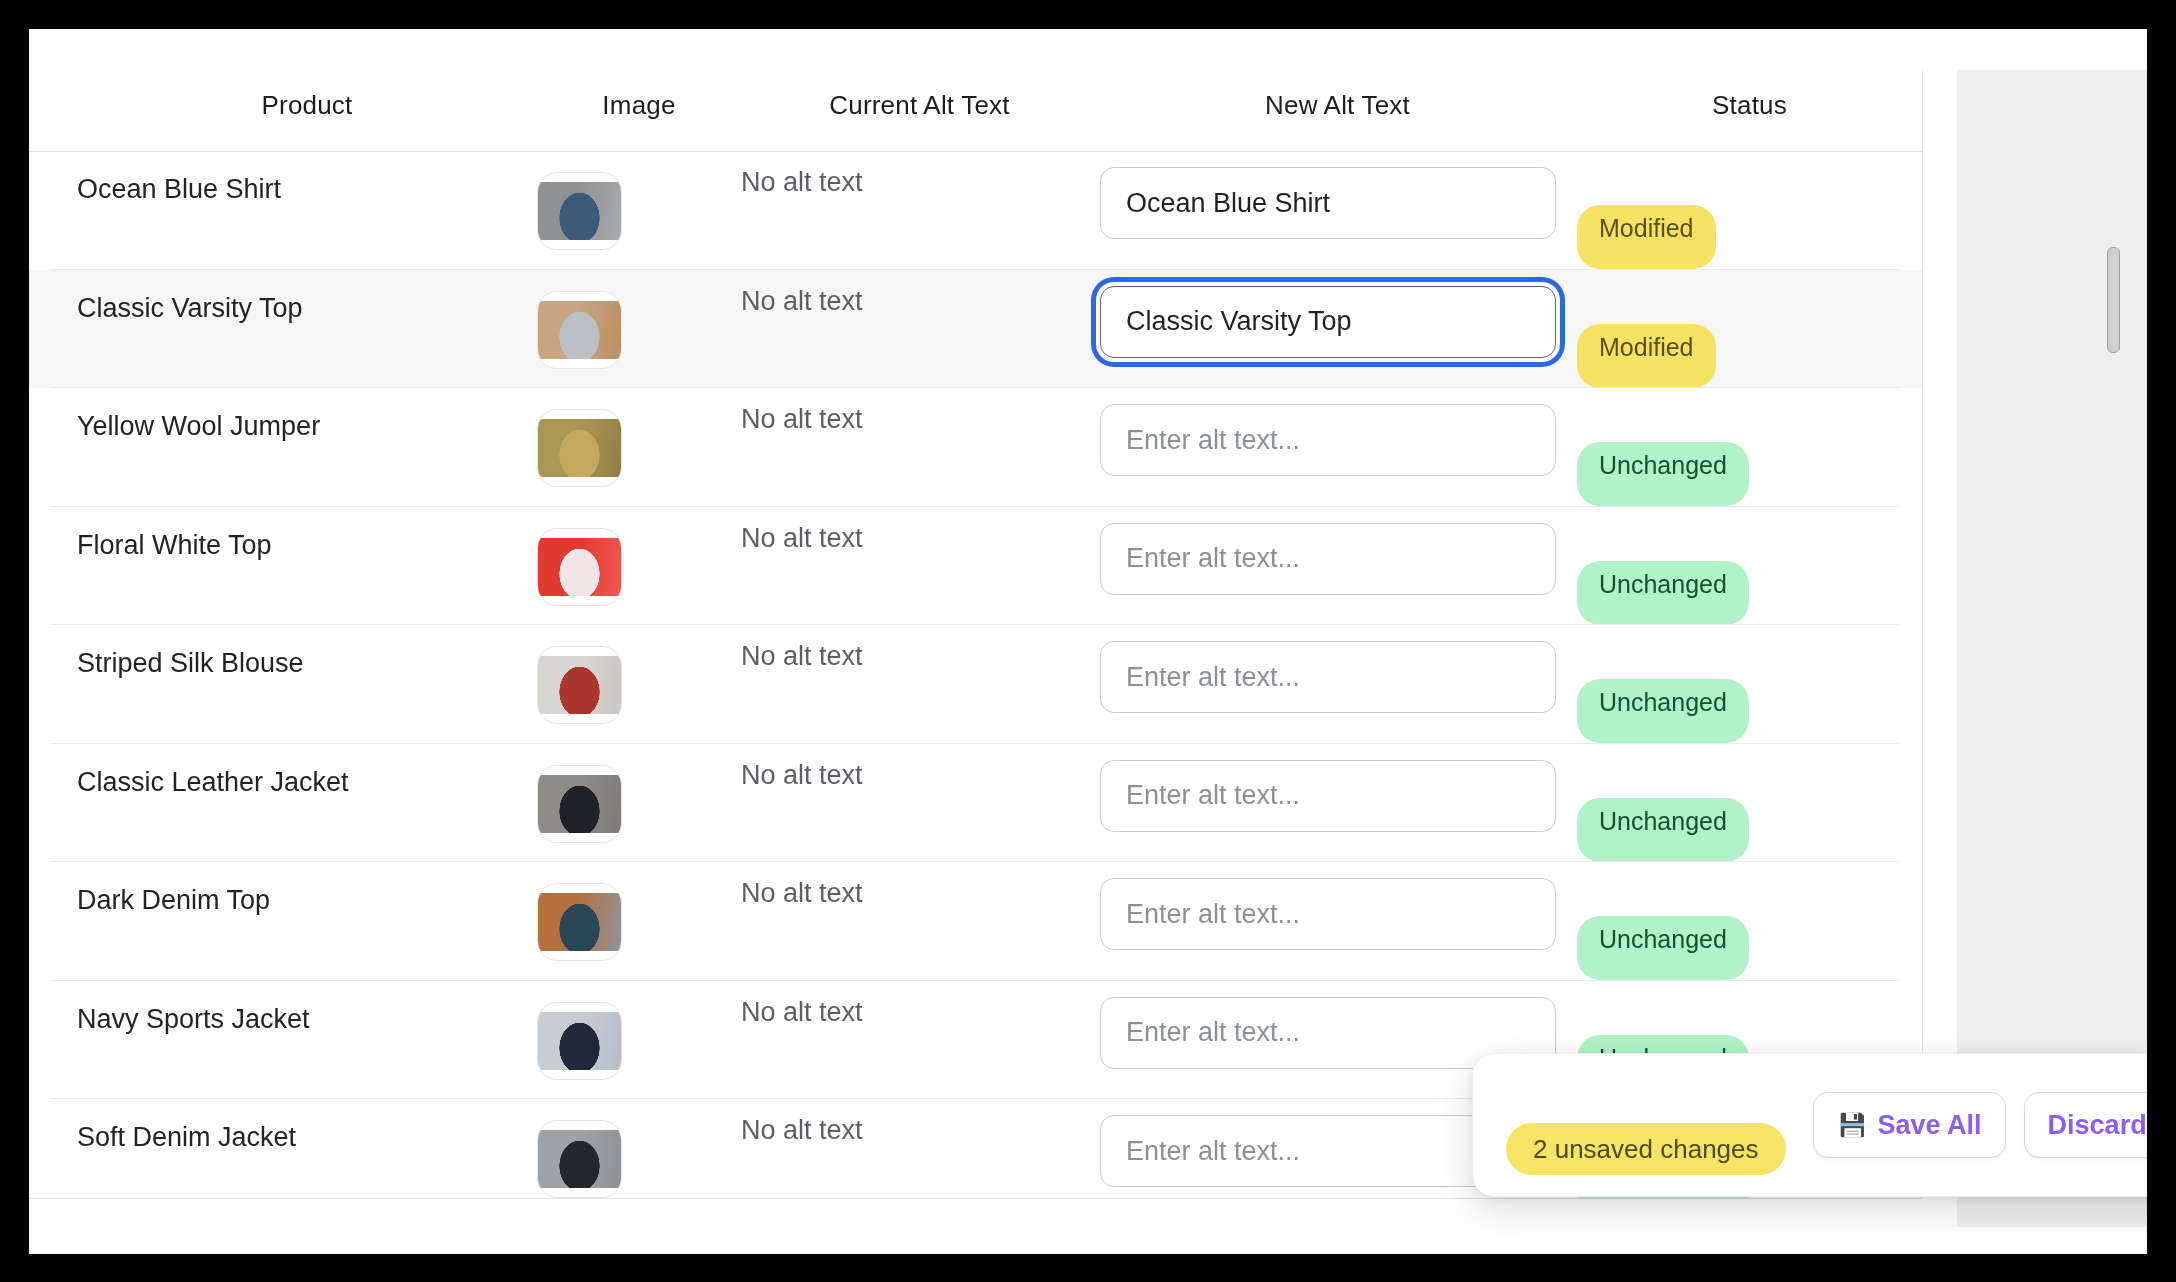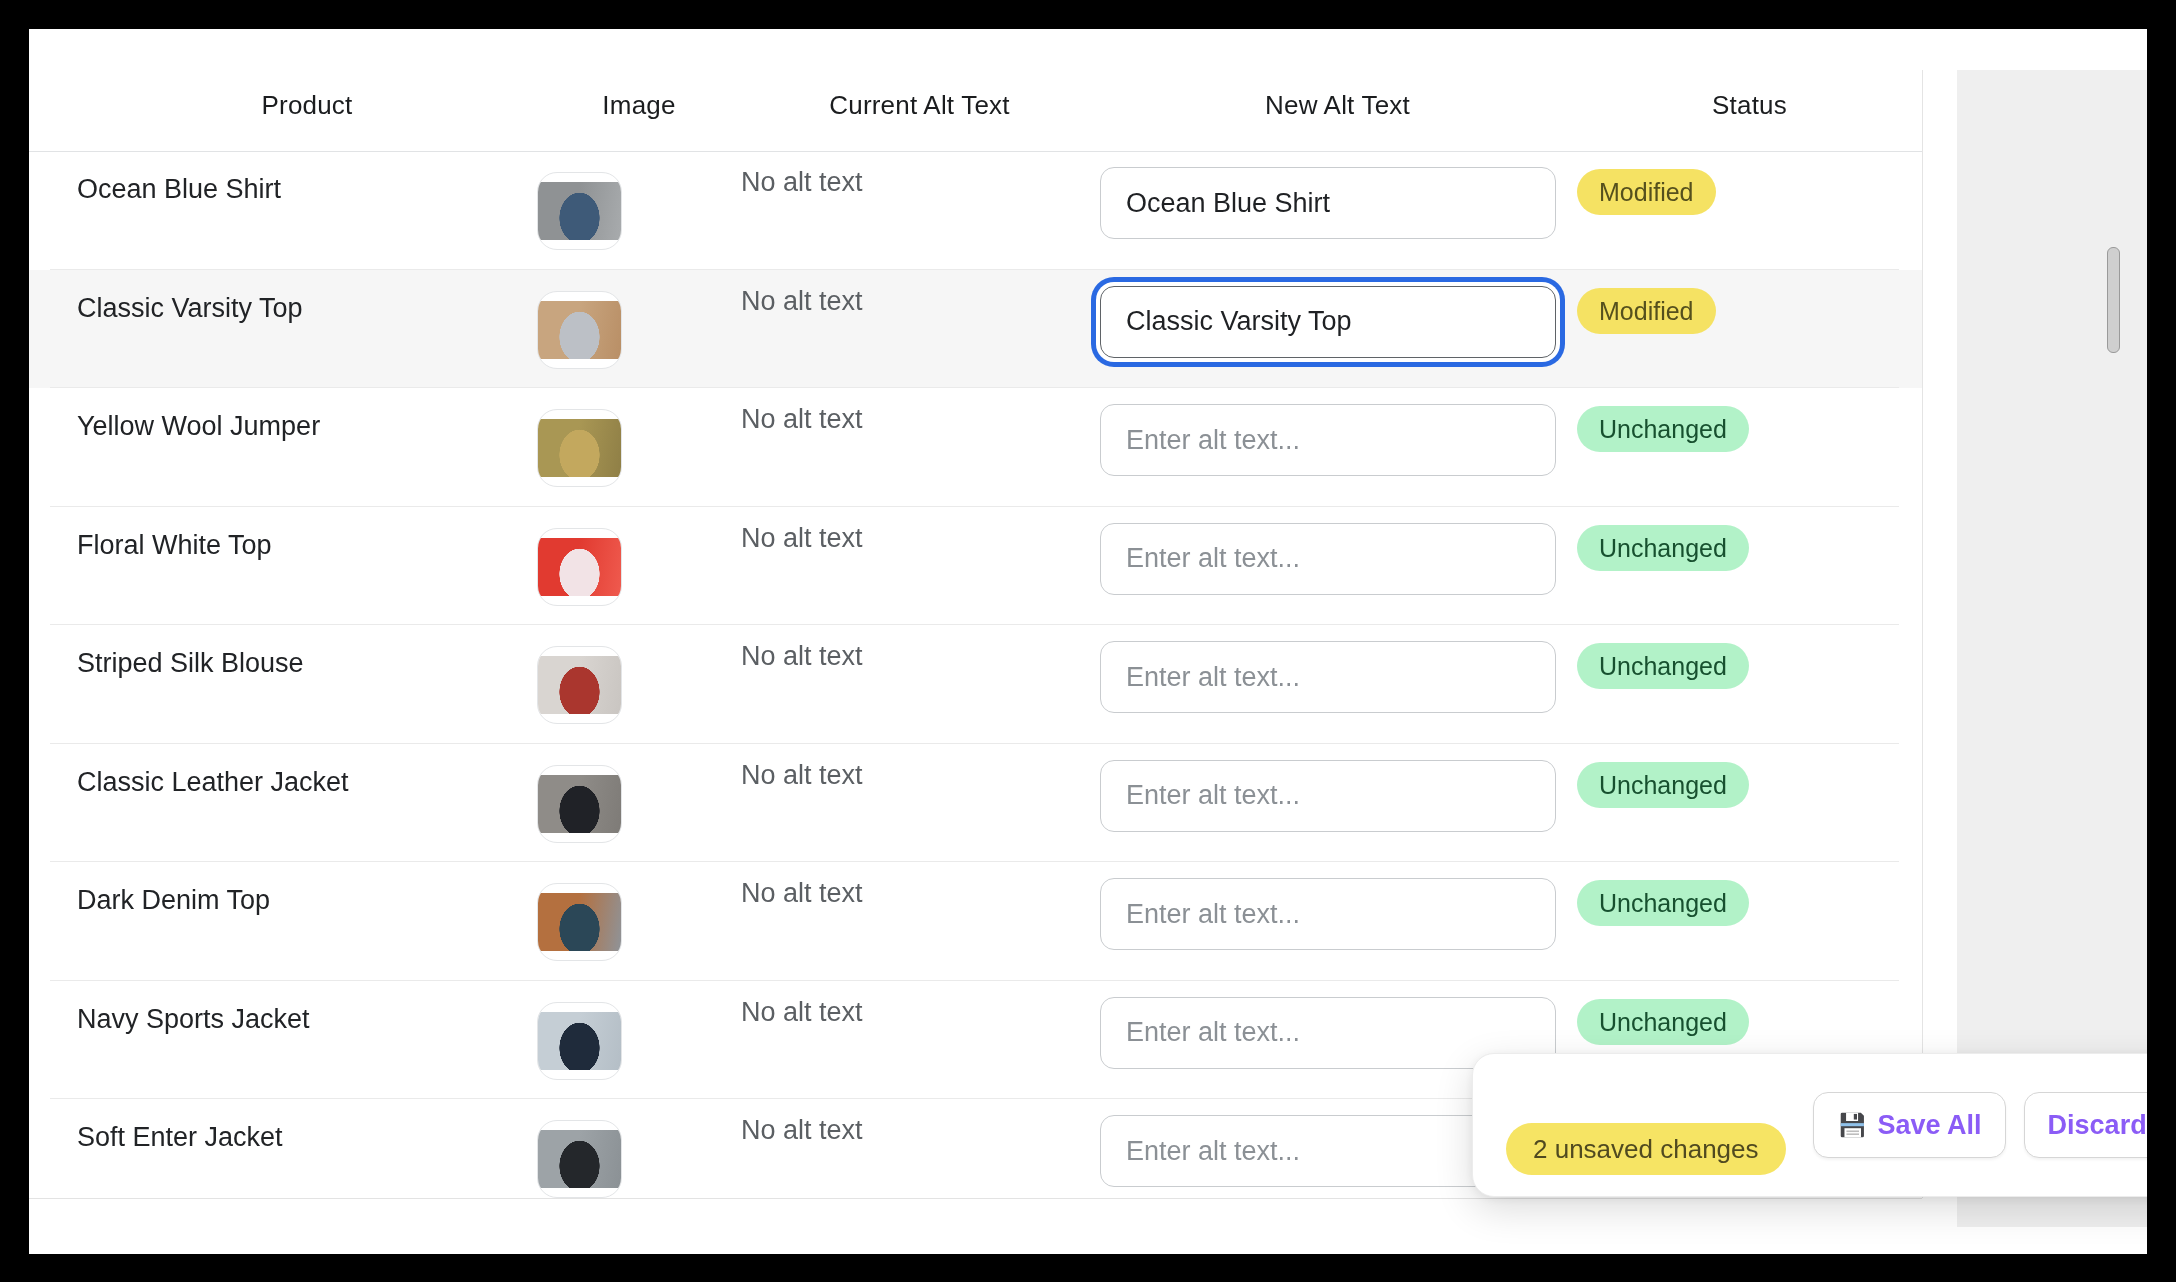--- a/index.html
+++ b/index.html
@@ -40,22 +40,22 @@
     border:1.7px solid #c9cccf;border-radius:14px;background:#fff;
     font-family:"Liberation Sans",sans-serif;font-size:27px;color:#1f2124;
     padding:0 25px;outline:none;
   }
   .alt-input::placeholder{color:#8b9095;opacity:1;}
   .alt-input.focused{
     border-color:#5f6367;
     box-shadow:0 0 0 4px #ffffff,0 0 0 9px var(--focus-ring,#2a69e2);
   }
   
-  .badge{display:inline-block;height:46px;line-height:46px;border-radius:23px;
-         padding:0 22px;font-size:25px;font-weight:500;white-space:nowrap;}
+  .badge{display:inline-block;height:64px;line-height:46px;border-radius:23px;
+         padding:0 22px;font-size:25px;font-weight:500;white-space:nowrap;margin-top:36px;}
   
   .save-bar{
     position:absolute;left:1443px;top:1024px;width:724px;height:144px;
     background:#fff;border:1px solid #ececec;border-radius:22px;
     box-shadow:0 12px 38px rgba(0,0,0,.14),0 2px 8px rgba(0,0,0,.06);
     display:flex;align-items:center;padding-left:33px;box-sizing:border-box;z-index:5;
   }
   .pill{display:inline-block;height:52px;line-height:52px;border-radius:26px;padding:0 27px;
         font-size:26px;font-weight:500;margin-right:27px;white-space:nowrap;margin-top:48px;}
   .btn{
@@ -242,21 +242,21 @@
     <div class="cell c-new">
       <input class="alt-input" type="text" placeholder="Enter alt text..." style="">
     </div>
     <div class="cell c-status">
       <span class="badge" style="background: rgb(178, 242, 200); color: rgb(23, 80, 47);">Unchanged</span>
     </div>
   </div>
 
   <div class="grid row">
     <div class="cell c-product">
-      <span>Soft Enter Jacket</span>
+      <span>Soft Denim Jacket</span>
     </div>
     <div class="cell c-image">
       <div class="thumb">
         <div class="photo" style="background: radial-gradient(40% 72% at 50% 62%, rgb(36, 39, 43) 0px, rgb(36, 39, 43) 60%, rgba(0, 0, 0, 0) 61%), radial-gradient(22% 30% at 50% 84%, rgb(147, 47, 42) 0px, rgb(147, 47, 42) 55%, rgba(0, 0, 0, 0) 56%), linear-gradient(100deg, rgb(157, 163, 167) 0px, rgb(157, 163, 167) 45%, rgb(139, 145, 149) 100%);"></div>
       </div>
     </div>
     <div class="cell c-current">
       <span>No alt text</span>
     </div>
     <div class="cell c-new">

